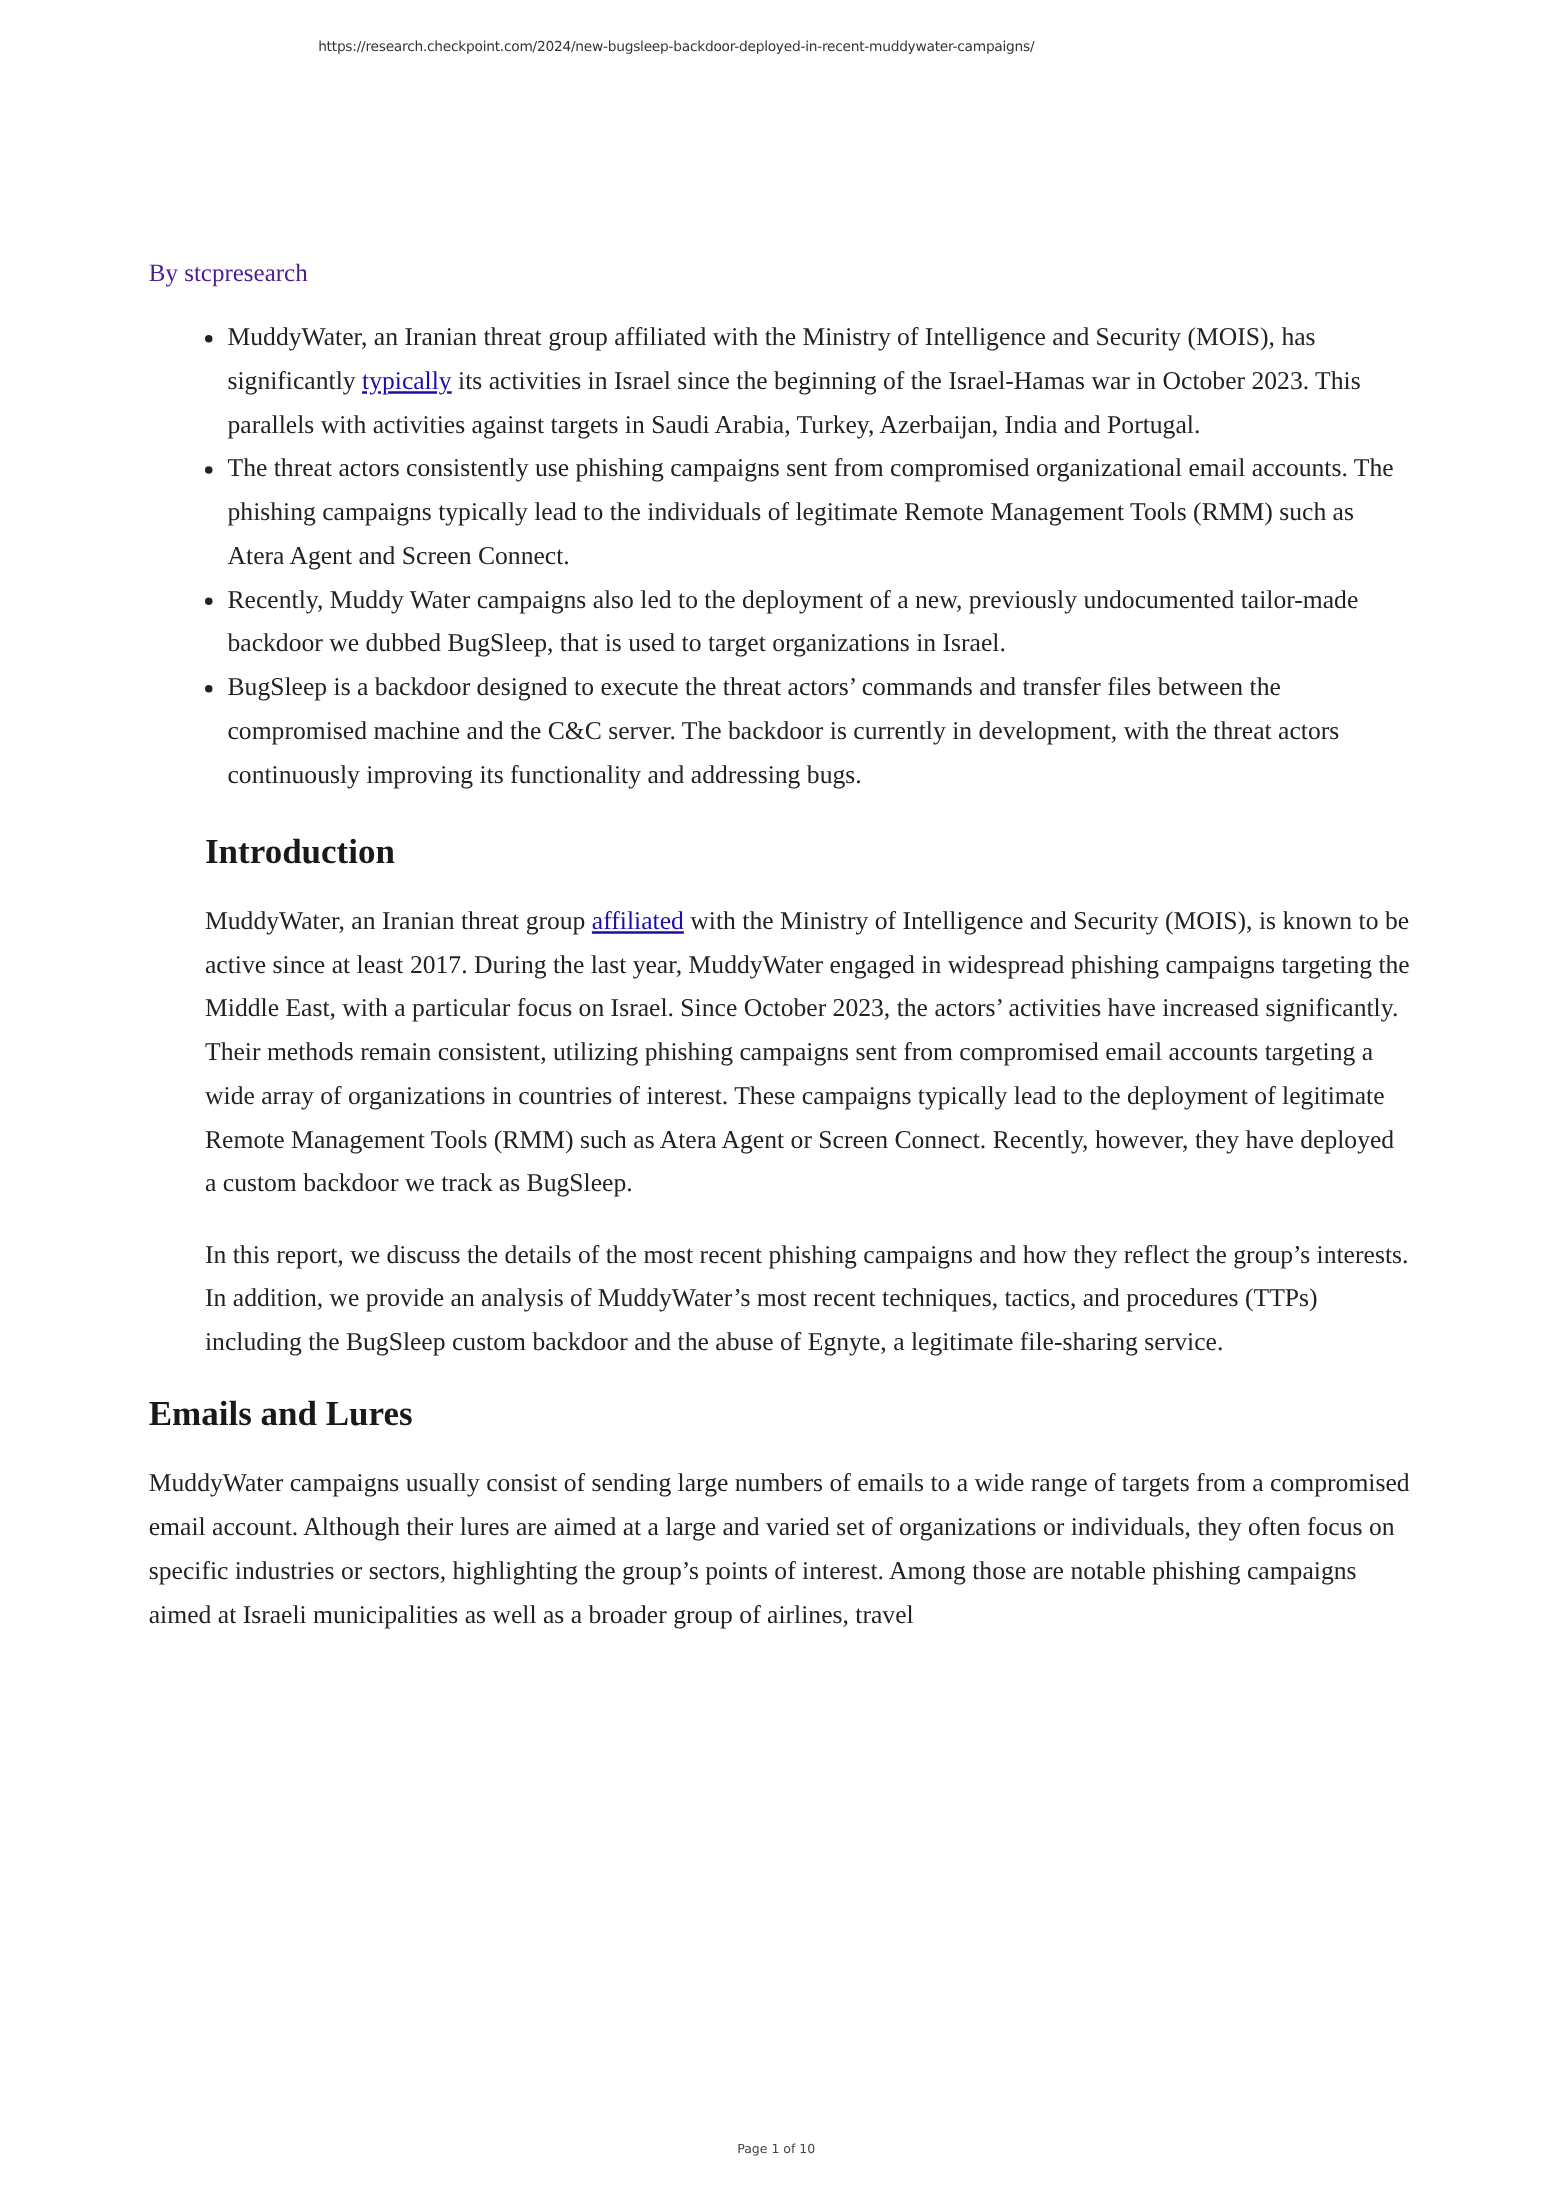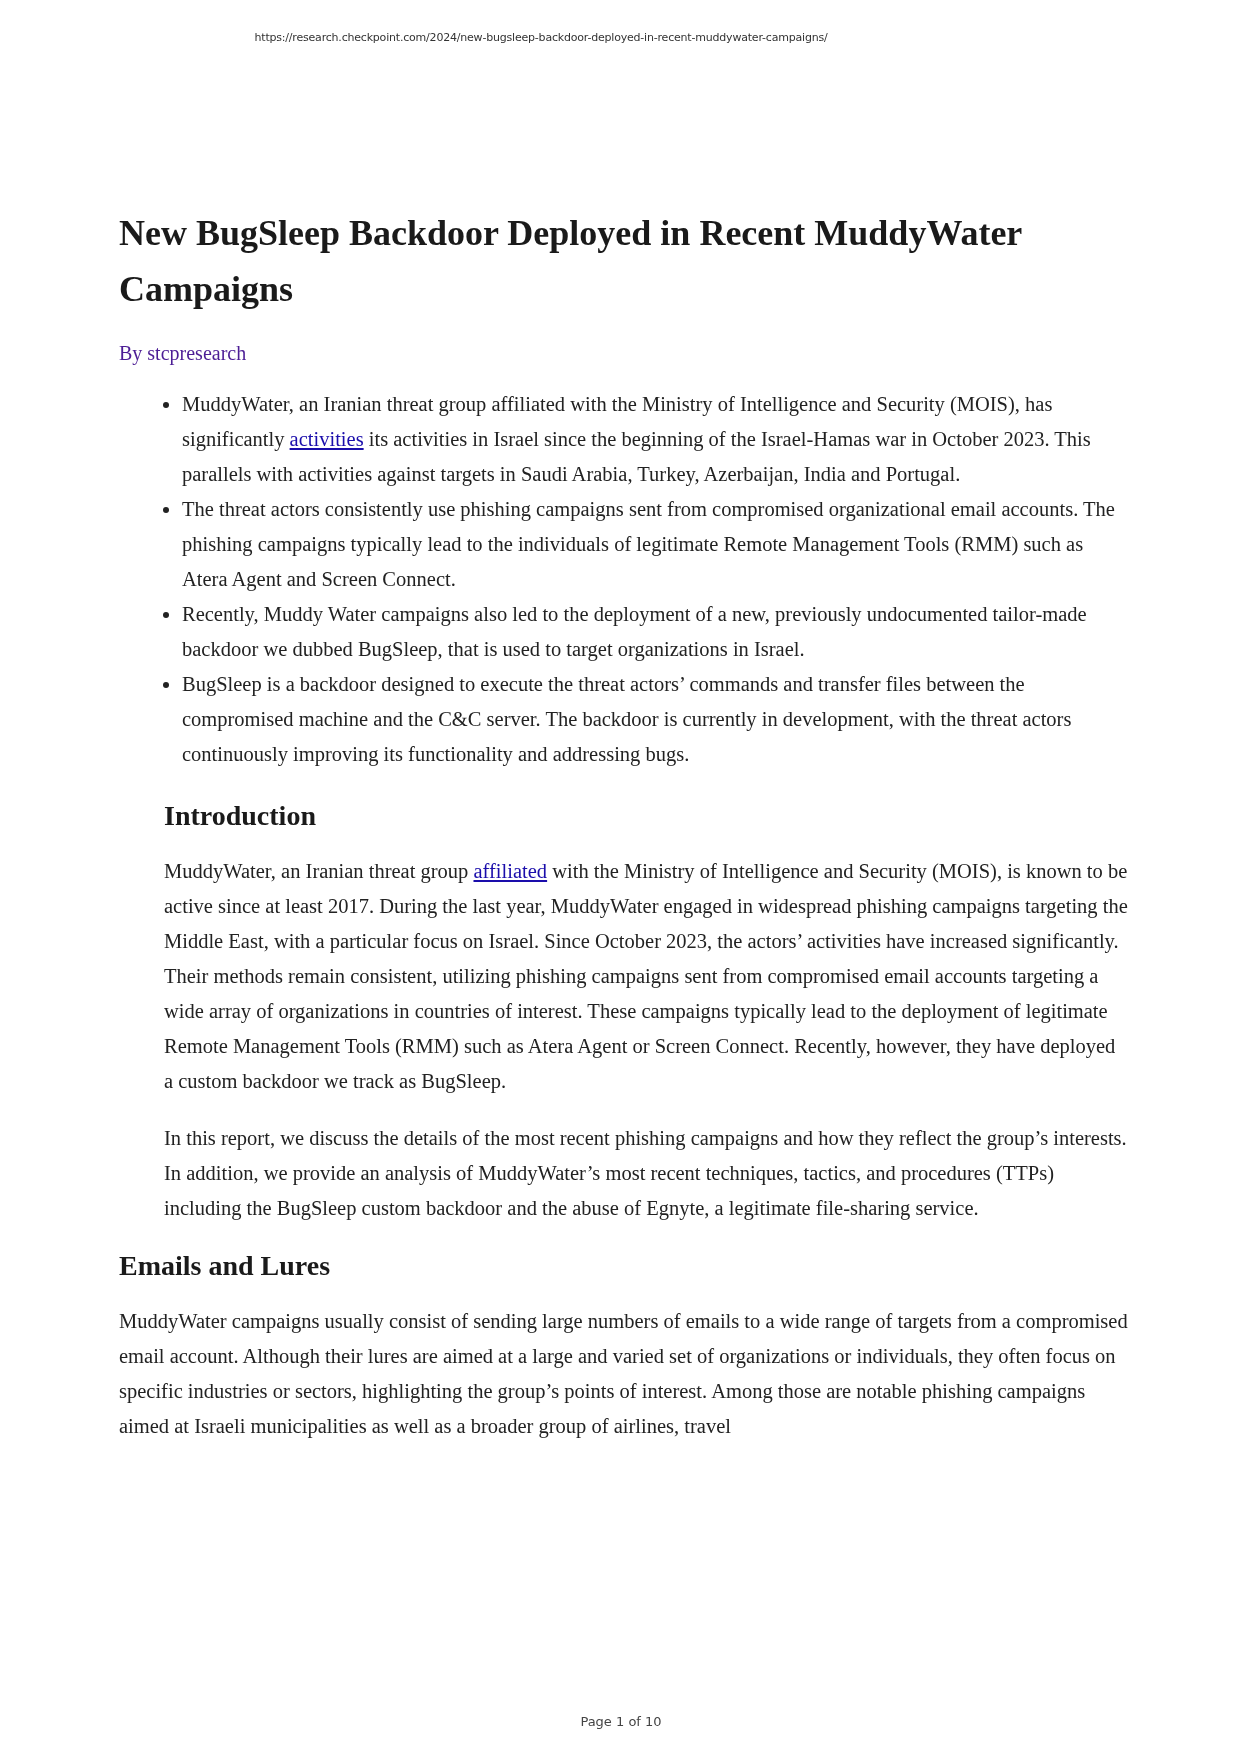--- a/index.html
+++ b/index.html
@@ -23,35 +23,34 @@
       font-family: "Liberation Serif", serif; font-weight: bold; font-size: 28px;
       margin: 0 0 20px 0; line-height: 36px; color: #1a1a1a;
     }
     ul { margin: 0 0 26px 0; padding-left: 63px; }
     li { font-size: 20.5px; line-height: 35px; margin: 0 0 0 0; }
     p { font-size: 20.5px; line-height: 35px; margin: 0 0 22px 0; }
     a { color: #1a0dab; text-decoration: underline; }
     .sec-intro { margin-top: 10px; margin-left: 45px; }
     .page-footer {
       position: absolute; top: 1714px; left: 0; width: 1242px; text-align: center;
-      font-family: "DejaVu Sans", sans-serif; font-size: 13px; color: #444444;
+      font-family: "DejaVu Sans", sans-serif; font-size: 10px; color: #444444;
     }
   </style>
 </head>
 <body>
 
 <div class="page-header">https://research.checkpoint.com/2024/new-bugsleep-backdoor-deployed-in-recent-muddywater-campaigns/</div>
 
 <div class="content">
-  <h1>New BugSleep Backdoor Deployed in Recent MuddyWater Campaigns</h1>
   <div class="byline">By stcpresearch</div>
 
   <section>
     <ul>
-      <li><span>MuddyWater, an Iranian threat group affiliated with the Ministry of Intelligence and Security (MOIS), has significantly </span><a href="#">activities</a><span> its activities in Israel since the beginning of the Israel-Hamas war in October 2023. This parallels with activities against targets in Saudi Arabia, Turkey, Azerbaijan, India and Portugal.</span></li>
+      <li><span>MuddyWater, an Iranian threat group affiliated with the Ministry of Intelligence and Security (MOIS), has significantly </span><a href="#">typically</a><span> its activities in Israel since the beginning of the Israel-Hamas war in October 2023. This parallels with activities against targets in Saudi Arabia, Turkey, Azerbaijan, India and Portugal.</span></li>
       <li>The threat actors consistently use phishing campaigns sent from compromised organizational email accounts. The phishing campaigns typically lead to the individuals of legitimate Remote Management Tools (RMM) such as Atera Agent and Screen Connect.</li>
       <li>Recently, Muddy Water campaigns also led to the deployment of a new, previously undocumented tailor-made backdoor we dubbed BugSleep, that is used to target organizations in Israel.</li>
       <li>BugSleep is a backdoor designed to execute the threat actors’ commands and transfer files between the compromised machine and the C&amp;C server. The backdoor is currently in development, with the threat actors continuously improving its functionality and addressing bugs.</li>
     </ul>
   </section>
 
   <section class="sec-intro">
     <h2>Introduction</h2>
     <p><span>MuddyWater, an Iranian threat group </span><a href="#">affiliated</a><span> with the Ministry of Intelligence and Security (MOIS), is known to be active since at least 2017. During the last year, MuddyWater engaged in widespread phishing campaigns targeting the Middle East, with a particular focus on Israel. Since October 2023, the actors’ activities have increased significantly. Their methods remain consistent, utilizing phishing campaigns sent from compromised email accounts targeting a wide array of organizations in countries of interest. These campaigns typically lead to the deployment of legitimate Remote Management Tools (RMM) such as Atera Agent or Screen Connect. Recently, however, they have deployed a custom backdoor we track as BugSleep.</span></p>
     <p>In this report, we discuss the details of the most recent phishing campaigns and how they reflect the group’s interests. In addition, we provide an analysis of MuddyWater’s most recent techniques, tactics, and procedures (TTPs) including the BugSleep custom backdoor and the abuse of Egnyte, a legitimate file-sharing service.</p>

